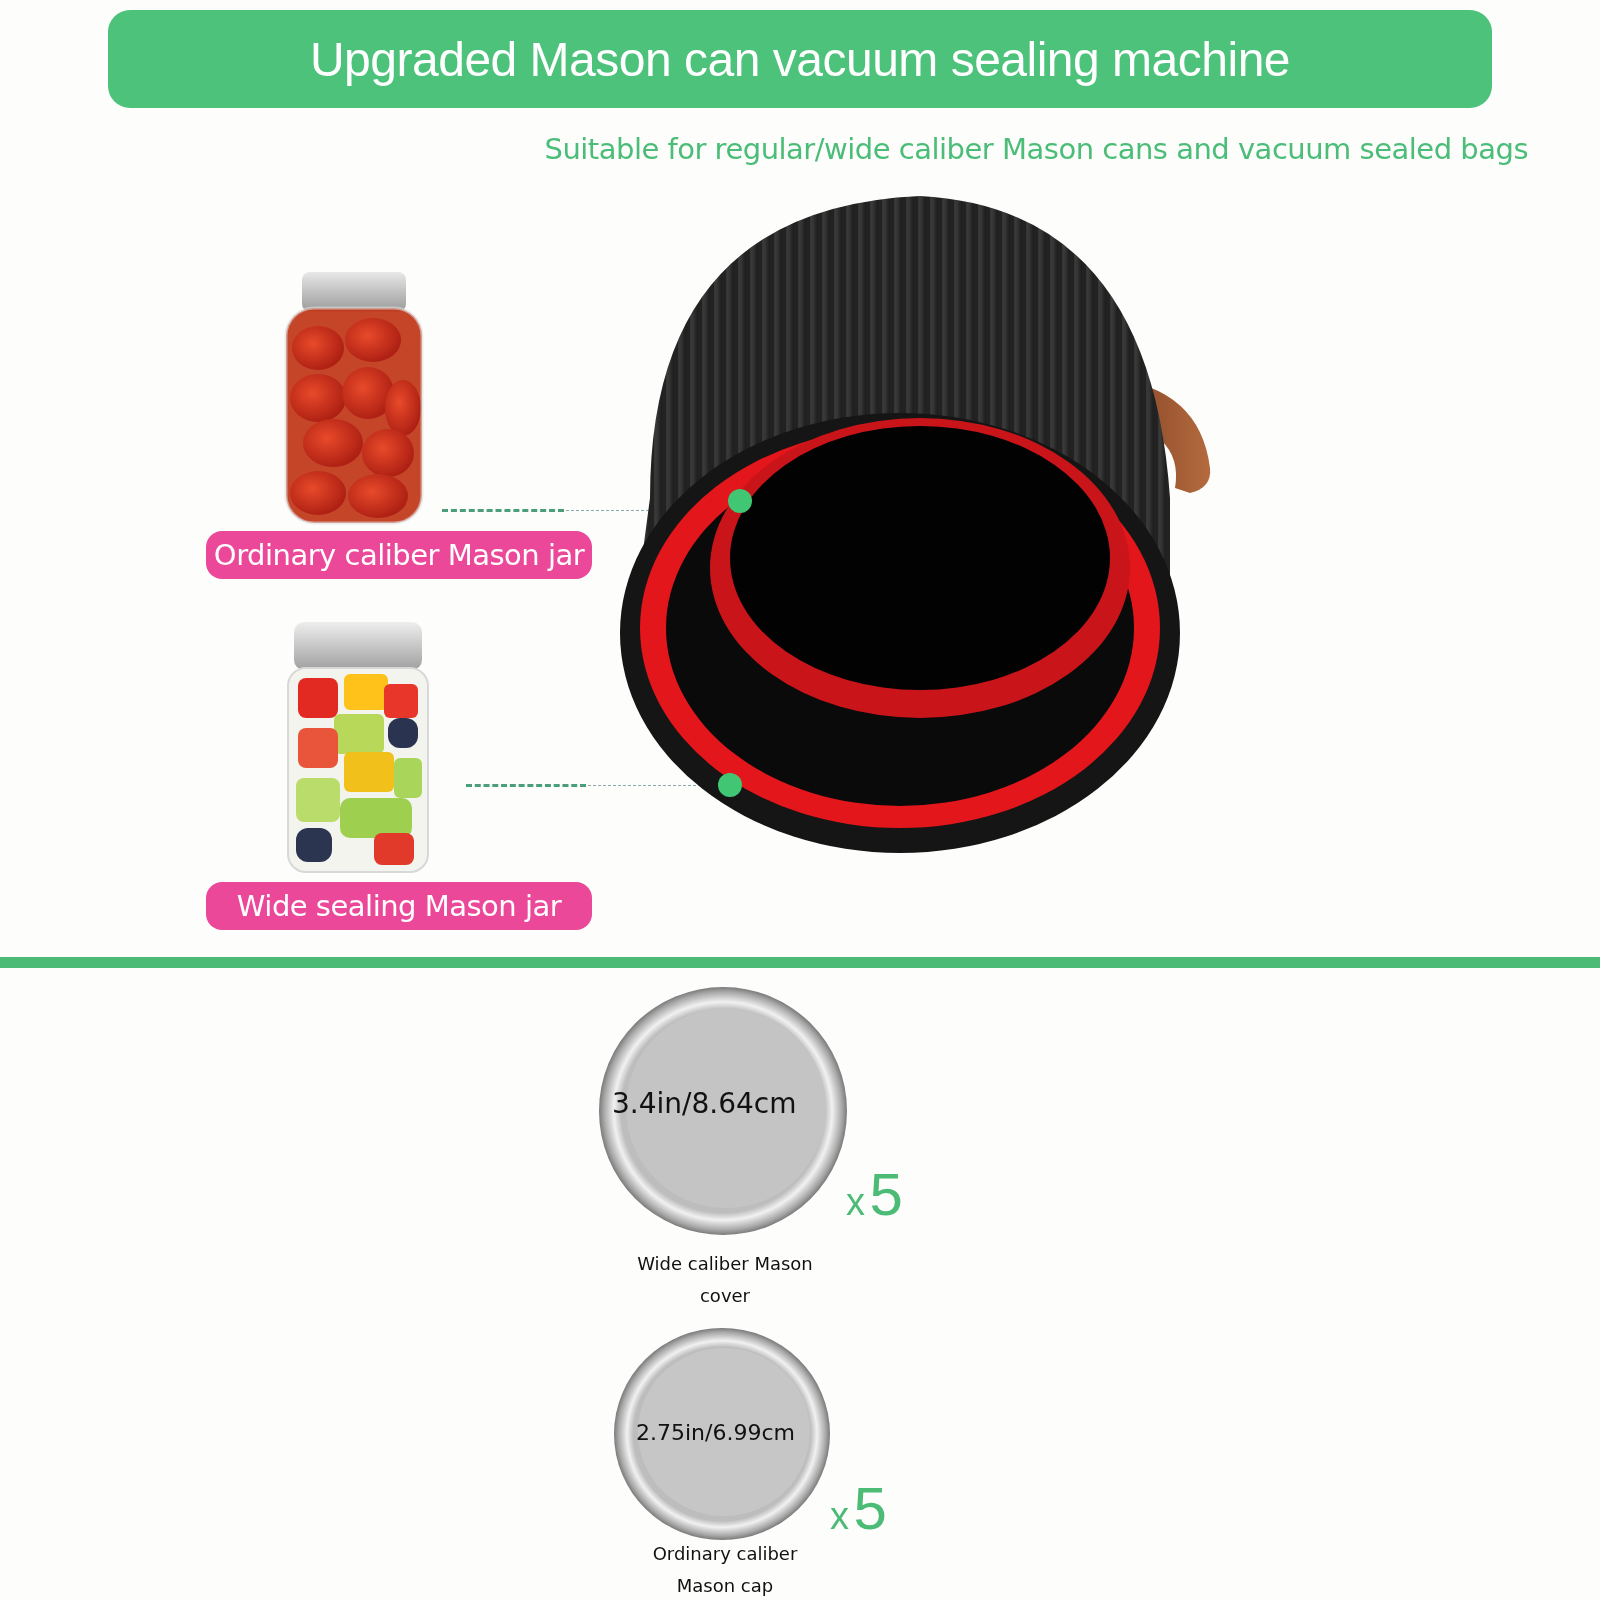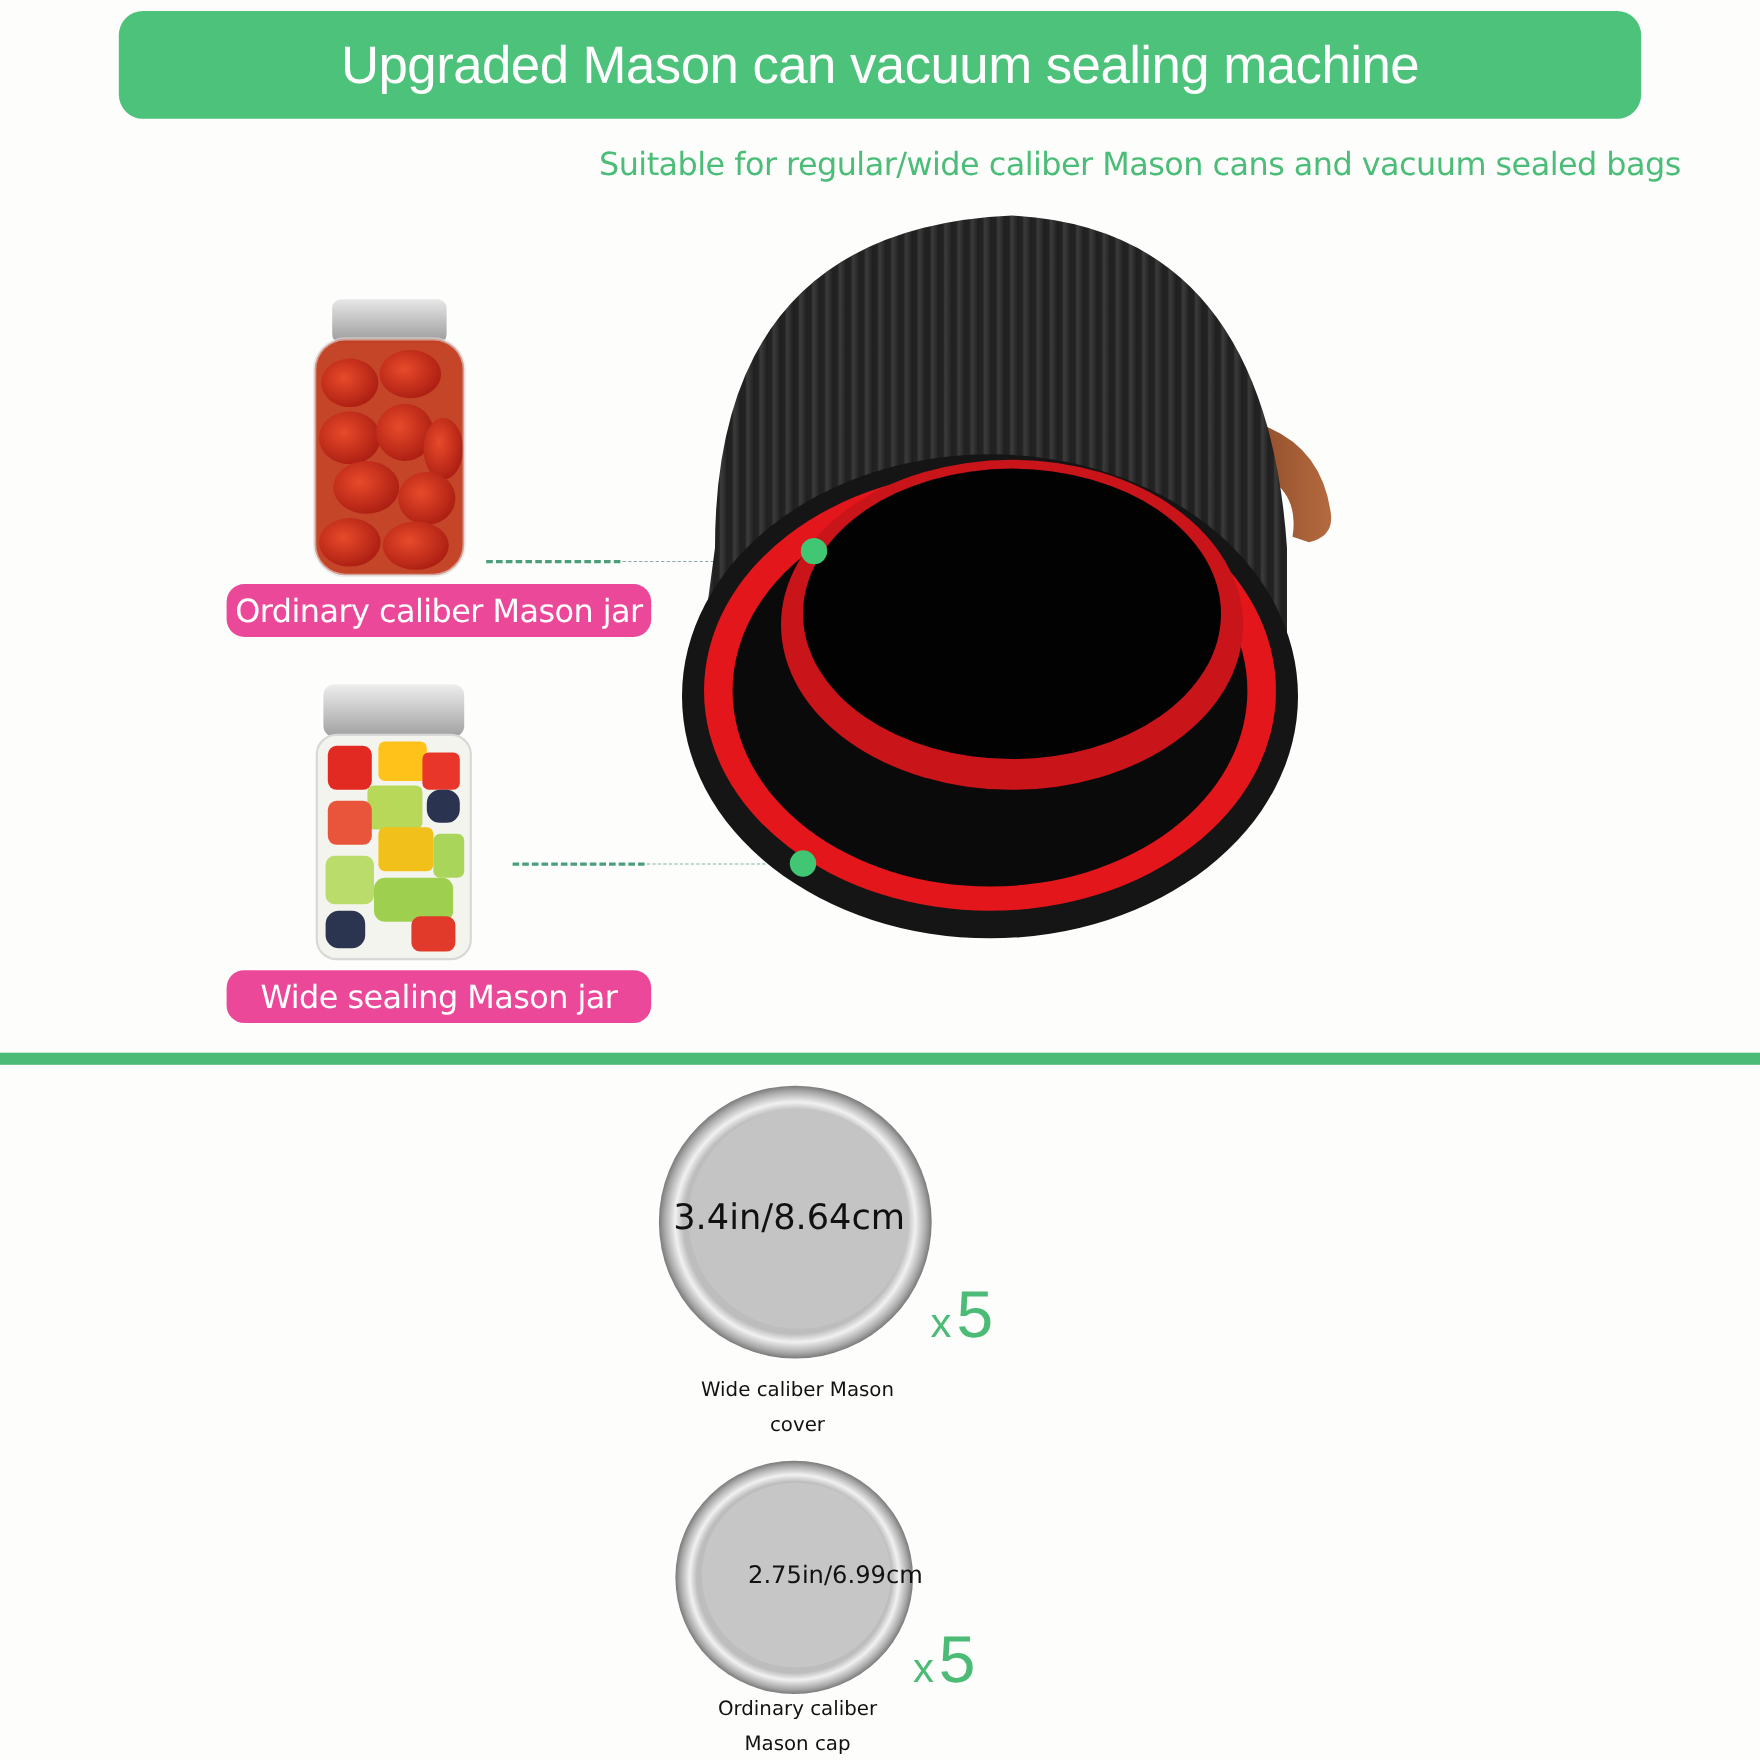--- a/index.html
+++ b/index.html
@@ -136,37 +136,37 @@
         <stop offset="0.82" stop-color="#bdbdbd"></stop>
           <stop offset="0.88" stop-color="#f1f1f1"></stop>
           <stop offset="0.96" stop-color="#a8a8a8"></stop>
           <stop offset="1" stop-color="#7a7a7a"></stop>
       </radialGradient>
     </defs>
     <circle cx="125" cy="125" r="124" fill="url(#lidr)"></circle>
     <circle cx="128" cy="122" r="100" fill="#c4c4c4"></circle>
   </svg>
 </div>
-<div class="abs lid-text" style="left:612px;top:1087px;font-size:32px;">3.4in/8.64cm</div>
+<div class="abs lid-text" style="left:612px;top:1087px;font-size:28px;">3.4in/8.64cm</div>
 <div class="abs times" style="left:846px;top:1160px;">
   <span style="font-size:38px;">x</span>
   <span style="font-size:60px;">5</span>
 </div>
 <div class="abs caption" style="left:560px;top:1248px;width:330px;">
   <div>Wide caliber Mason</div>
   <div>cover</div>
 </div>
 
 <div class="abs" style="left:612px;top:1326px;width:220px;height:216px;">
   <svg width="220" height="216" viewBox="0 0 220 216">
     <ellipse cx="110" cy="108" rx="108" ry="106" fill="url(#lidr)"></ellipse>
     <ellipse cx="112" cy="106" rx="86" ry="84" fill="#c6c6c6"></ellipse>
   </svg>
 </div>
-<div class="abs lid-text" style="left:636px;top:1420px;font-size:22px;margin-left:44px;">2.75in/6.99cm</div>
+<div class="abs lid-text" style="left:636px;top:1420px;font-size:22px;">2.75in/6.99cm</div>
 <div class="abs times" style="left:830px;top:1474px;">
   <span style="font-size:38px;">x</span>
   <span style="font-size:60px;">5</span>
 </div>
 <div class="abs caption" style="left:560px;top:1538px;width:330px;">
   <div>Ordinary caliber</div>
   <div>Mason cap</div>
 </div>
 
 </body></html>

